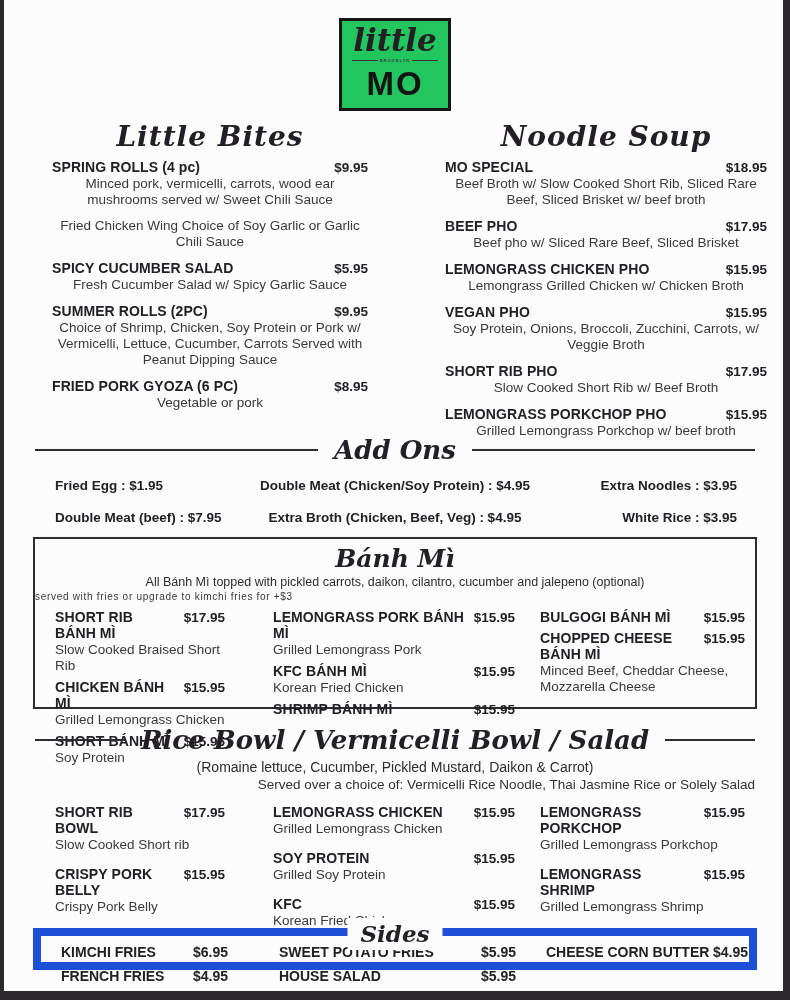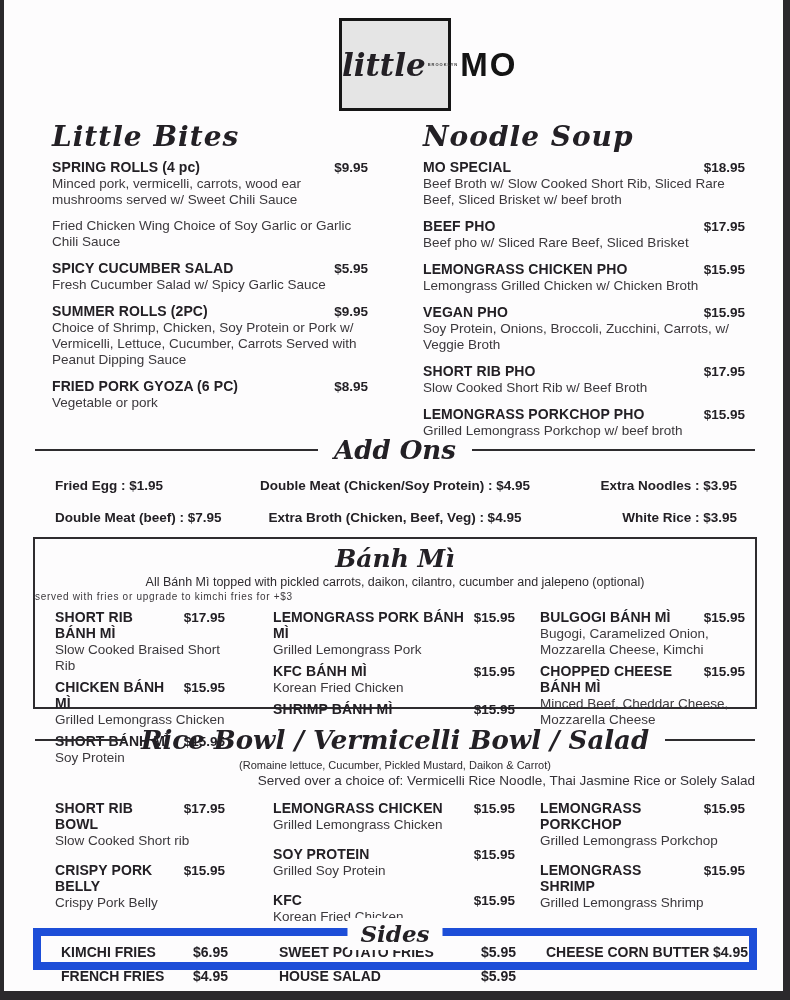--- a/index.html
+++ b/index.html
@@ -13,29 +13,29 @@
   .edge{position:absolute;background:#2b292c;}
   .edge-left{left:0;top:0;width:4px;height:100%;}
   .edge-right{right:0;top:0;width:7px;height:100%;}
   .edge-bottom{left:0;bottom:0;width:100%;height:9px;}
 
   .script{font-family:"DejaVu Serif","Liberation Serif",serif;font-style:italic;font-weight:700;color:#232025;}
 
   
   #logo{position:absolute;top:18px;left:50%;transform:translateX(-50%);
     width:112px;height:93px;border:3px solid #161616;box-sizing:border-box;
-    display:flex;flex-direction:row;align-items:center;background:#e5e5e5;}
+    display:flex;flex-direction:column;align-items:center;background:#22c55e;}
   .l-top{font-size:31px;line-height:36px;margin-top:1px;}
   .l-div{display:flex;align-items:center;width:86px;margin-top:0;}
   .l-div .ln{flex:1;height:1px;background:#3a3a3a;}
   .l-div .tx{font-size:4px;letter-spacing:1px;margin:0 2px;color:#3a3a3a;font-weight:700;}
   .l-mo{font-weight:700;font-size:33px;line-height:40px;letter-spacing:2px;color:#141414;margin-top:1px;}
 
   
-  #cols{position:absolute;top:119px;left:52px;display:flex;gap:55px;}
+  #cols{position:absolute;top:119px;left:52px;display:flex;gap:77px;text-align:center;}
   .colL{width:316px;}
   .colR{width:322px;}
   .sect{font-size:28px;line-height:36px;letter-spacing:1px;margin-bottom:4px;}
   .mi{margin-bottom:10px;}
   .mi-row{display:flex;justify-content:space-between;align-items:baseline;}
   .mi-name{font-weight:700;font-size:14px;letter-spacing:0.1px;color:#232025;}
   .mi-price{font-weight:700;font-size:13.5px;color:#232025;white-space:nowrap;margin-left:8px;}
   .mi-desc{font-size:13.5px;line-height:16px;color:#3b383c;margin-top:1px;}
 
   
@@ -59,21 +59,21 @@
   .grid3{display:flex;align-items:flex-start;}
   #banh .grid3{margin-top:7px;}
   .gc1{margin-left:20px;width:170px;}
   .gc2{margin-left:48px;width:242px;}
   .gc3{margin-left:25px;width:205px;}
   .gi{margin-bottom:5px;}
   .gi .mi-desc{line-height:16px;}
 
   
   #rice{position:absolute;top:723px;left:35px;width:720px;}
-  .r-sub{text-align:center;font-size:11px;font-weight:500;color:#2e2b2f;margin-top:2px;}
+  .r-sub{text-align:center;font-size:14px;font-weight:500;color:#2e2b2f;margin-top:2px;}
   .r-note{text-align:right;font-size:13.5px;font-weight:400;color:#333036;margin-top:2px;}
   #rice .grid3{margin-top:12px;}
   #rice .gi{margin-bottom:13px;}
 
   
   #sides{position:absolute;top:928px;left:33px;width:724px;height:42px;
     border:8px solid #1d4ed8;box-sizing:border-box;}
   .s-title{position:absolute;top:-18px;left:50%;transform:translateX(-50%);
     background:#fdfcfd;padding:0 13px;font-size:23px;line-height:32px;}
   .s-grid{display:flex;margin-top:9px;}
@@ -252,21 +252,20 @@
             <span class="mi-price">$15.95</span>
           </div>
       </div>
     </div>
     <div class="gc3">
       <div class="gi">
         <div class="mi-row">
             <span class="mi-name">BULGOGI BÁNH MÌ</span>
             <span class="mi-price">$15.95</span>
           </div>
-        <div class="mi-desc">Bugogi, Caramelized Onion, Mozzarella Cheese, Kimchi</div>
       </div>
       <div class="gi">
         <div class="mi-row">
             <span class="mi-name">CHOPPED CHEESE BÁNH MÌ</span>
             <span class="mi-price">$15.95</span>
           </div>
         <div class="mi-desc">Minced Beef, Cheddar Cheese, Mozzarella Cheese</div>
       </div>
     </div>
   </div>

